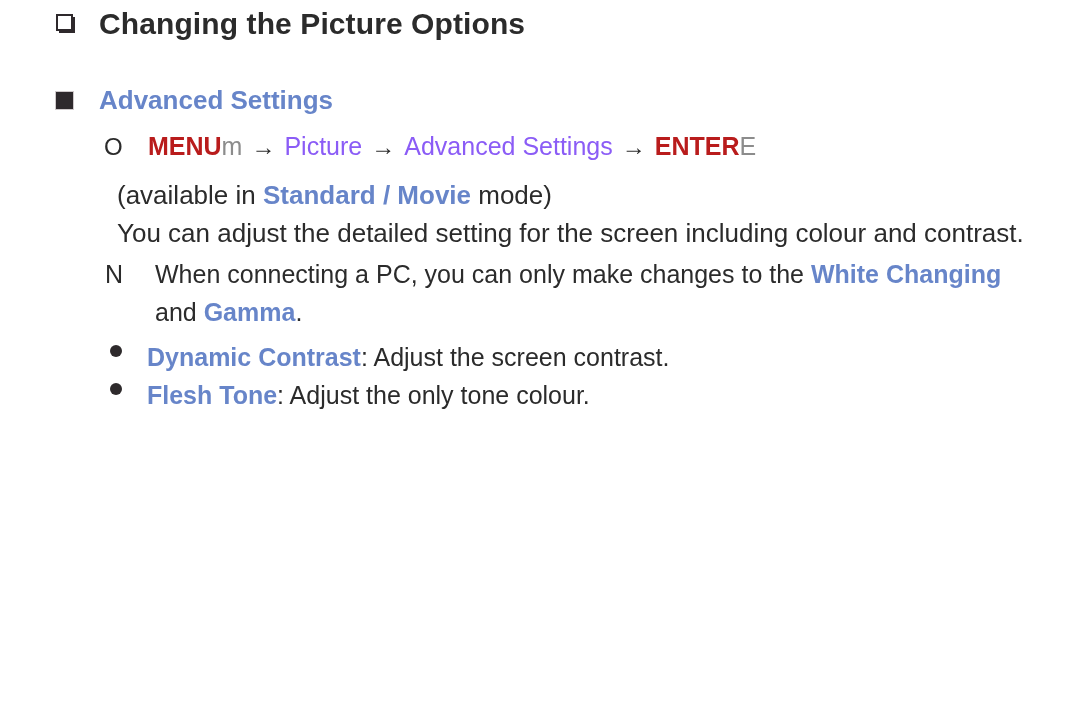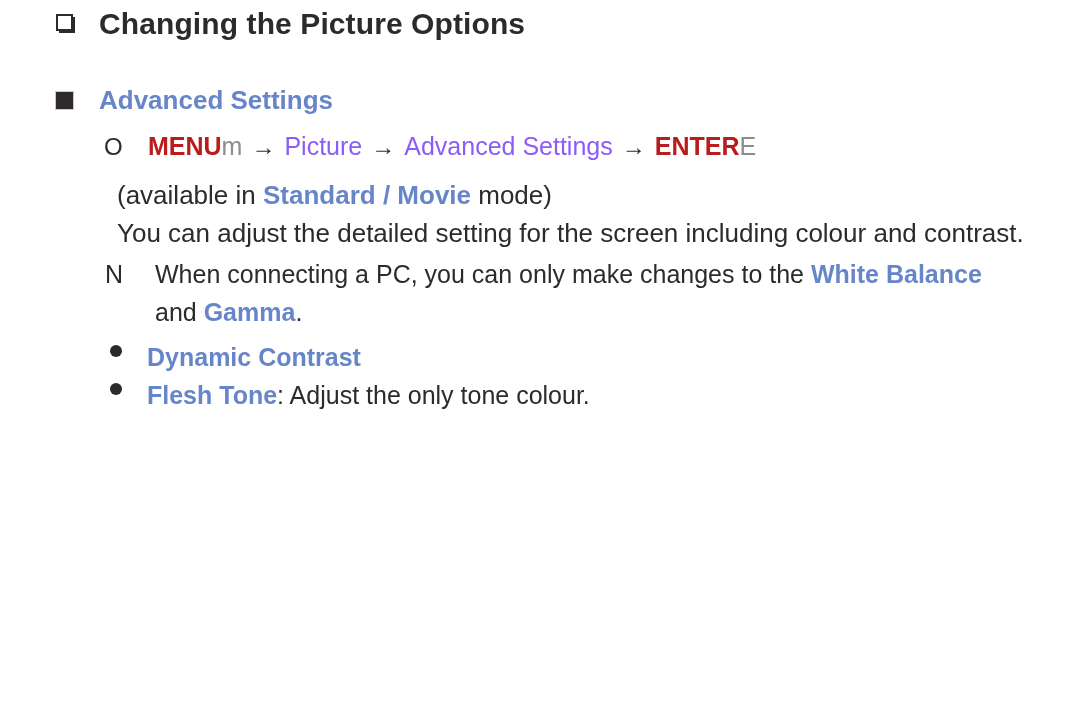--- a/index.html
+++ b/index.html
@@ -225,30 +225,31 @@
       <span class="kb-light">E</span>
   </div>
 
   <div class="para para-avail">
     <span>(available in </span><span class="blue-b">Standard / Movie</span><span> mode)</span>
   </div>
 
   <div class="para para-desc">You can adjust the detailed setting for the screen including colour and contrast.</div>
 
   <div class="note-row">
-    <span class="note-marker">N</span><span class="note-body"><span>When connecting a PC, you can only make changes to the </span><span class="blue-b">White Balance</span></span>
+    <span class="note-marker">N</span><span class="note-body"><span>When connecting a PC, you can only make changes to the </span><span class="blue-b">White Changing</span></span>
   </div>
   <div class="note-cont">
     <span>and </span><span class="blue-b">Gamma</span><span>.</span>
   </div>
 
   <ul class="bullet-list">
     <li class="bullet-item">
       <span class="dot"></span>
       <span class="item-label">Dynamic Contrast</span>
+        <span class="item-rest">: Adjust the screen contrast.</span>
     </li>
     <li class="bullet-item">
       <span class="dot"></span>
       <span class="item-label">Flesh Tone</span>
         <span class="item-rest">: Adjust the only tone colour.</span>
     </li>
   </ul>
 
 </div>
 

